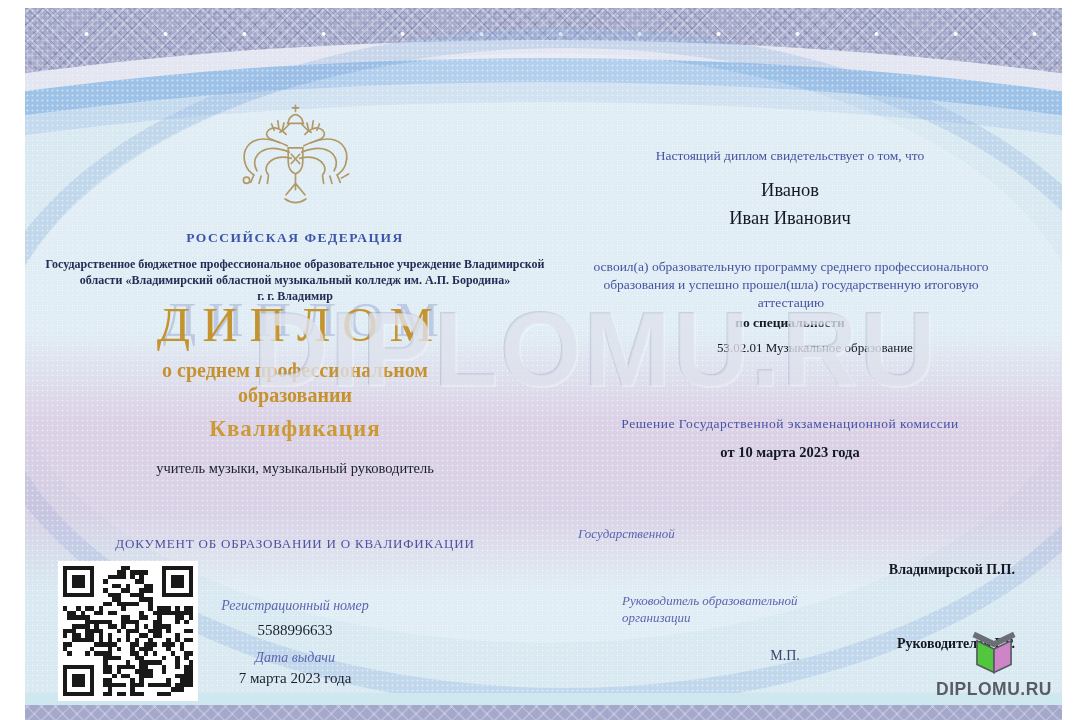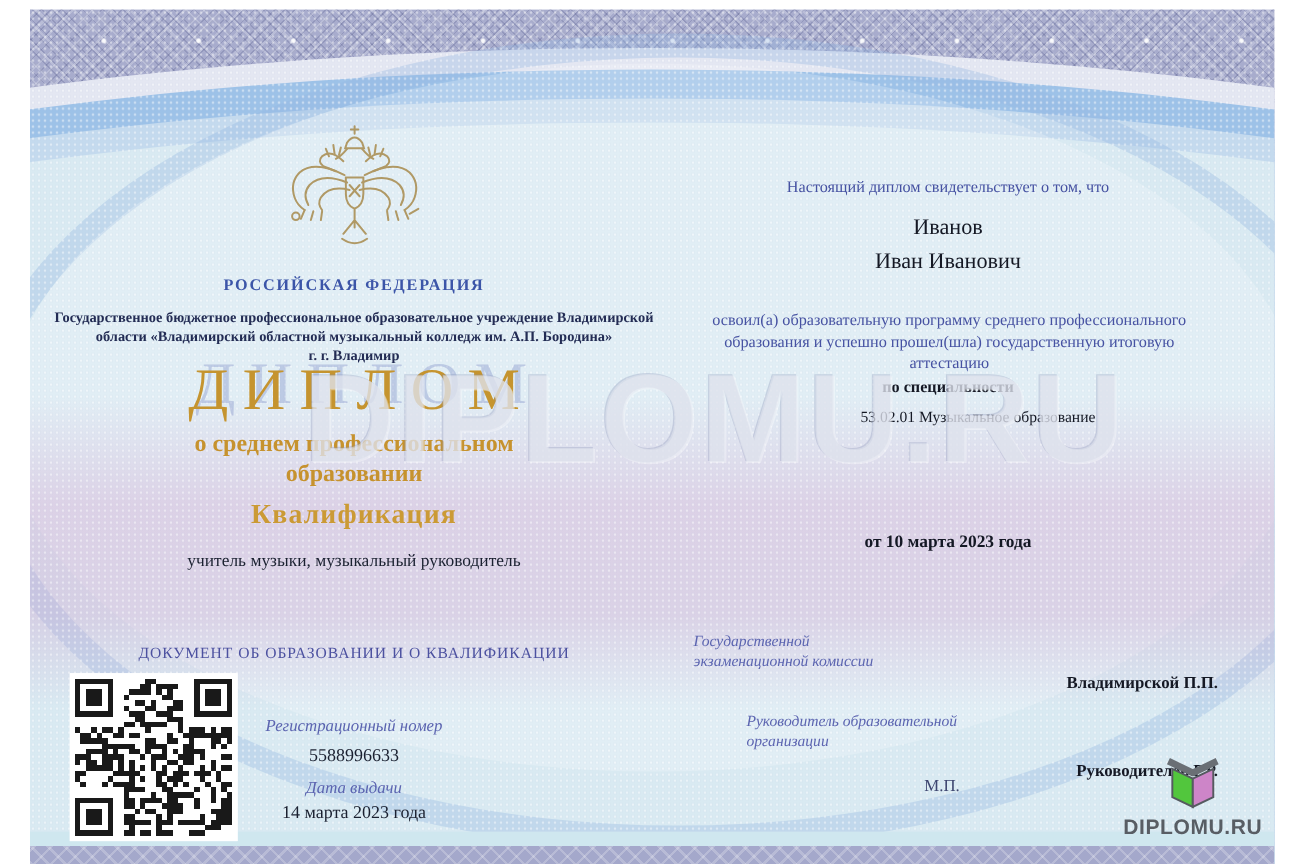--- a/index.html
+++ b/index.html
@@ -452,33 +452,33 @@
             <rect x="23" y="1" width="5" height="5" fill="#ffffff"></rect>
             <rect x="24" y="2" width="3" height="3" fill="#191919"></rect>
             <rect x="0" y="22" width="7" height="7" fill="#191919"></rect>
             <rect x="1" y="23" width="5" height="5" fill="#ffffff"></rect>
             <rect x="2" y="24" width="3" height="3" fill="#191919"></rect>
           </svg></div>
 
       <div class="reg-label ctr">Регистрационный номер</div>
       <div class="reg-number ctr">5588996633</div>
       <div class="date-label ctr">Дата выдачи</div>
-      <div class="date-value ctr">14 марта 2023 года</div>
+      <div class="date-value ctr">7 марта 2023 года</div>
 
       <div class="statement ctr">Настоящий диплом свидетельствует о том, что</div>
       <div class="surname ctr">Иванов</div>
       <div class="name ctr">Иван Иванович</div>
       <div class="program ctr">освоил(а) образовательную программу среднего профессионального образования и успешно прошел(шла) государственную итоговую аттестацию</div>
       <div class="spec-label ctr">по специальности</div>
       <div class="spec-value ctr">53.02.01 Музыкальное образование</div>
+      <div class="decision ctr">Решение Государственной экзаменационной комиссии</div>
       <div class="decision-date ctr">от 10 марта 2023 года</div>
 
       <div class="chair-label">
         <div>Государственной</div>
-        <div>экзаменационной комиссии</div>
       </div>
       <div class="chair-name">Владимирской П.П.</div>
 
       <div class="head-label">
         <div>Руководитель образовательной</div>
         <div>организации</div>
       </div>
       <div class="head-name">Руководителев Р.Р.</div>
 
       <div class="seal ctr">М.П.</div>

